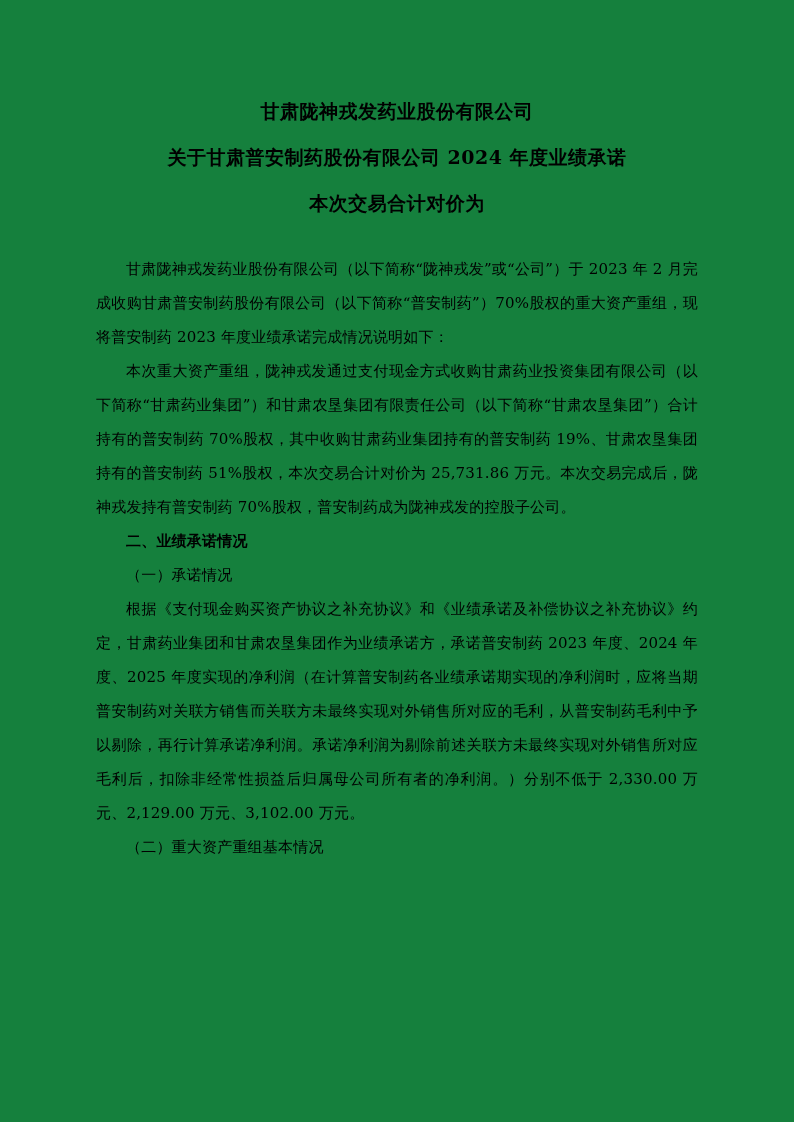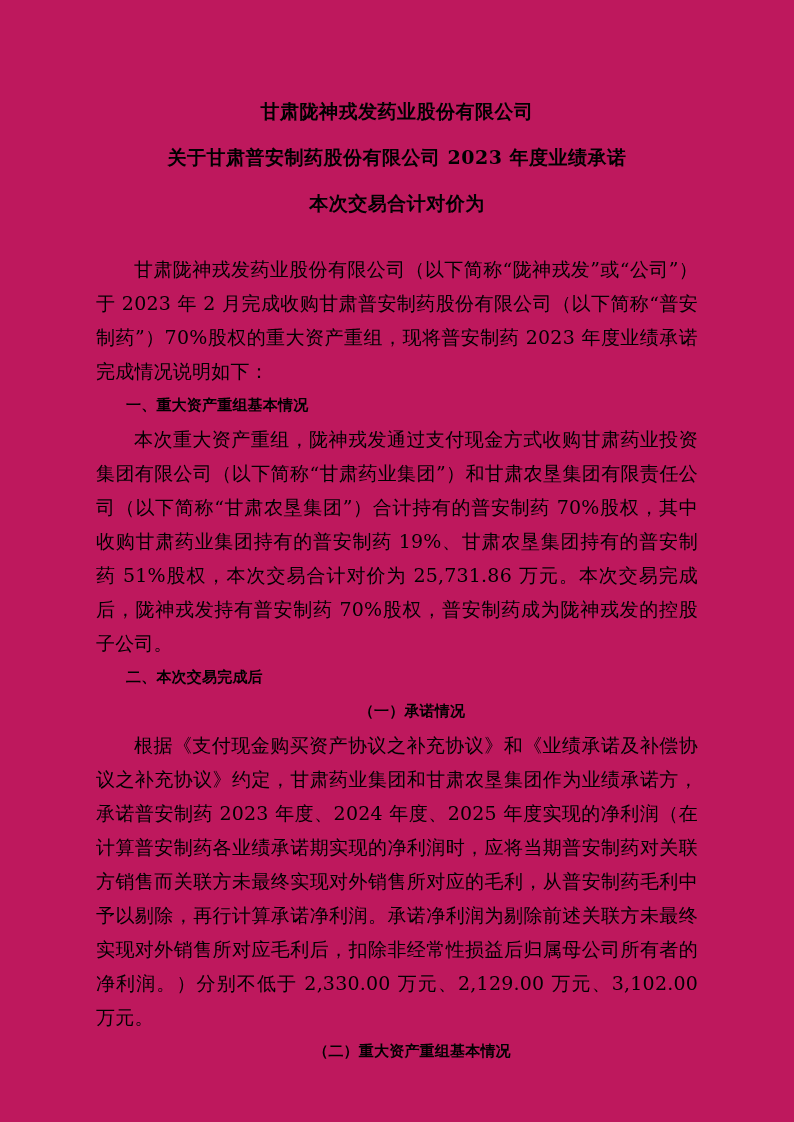--- a/index.html
+++ b/index.html
@@ -12,77 +12,75 @@
     background: #ffffff;
     font-family: "DejaVu Serif", "Liberation Serif", serif;
     color: #000000;
     overflow: hidden;
   }
   .page {
     box-sizing: border-box;
     width: 794px;
     height: 1122px;
     padding: 88px 96px 102px 96px;
-    background: #be185d;
+    background: #15803d;
   }
   .title-block {
     text-align: center;
     margin-top: 0;
   }
   .title-line {
     font-size: 19px;
     font-weight: bold;
     line-height: 46px;
     letter-spacing: 0.5px;
     white-space: nowrap;
   }
   .body-block {
     margin-top: 26px;
   }
   p.para {
     margin: 0;
-    font-size: 19px;
+    font-size: 15px;
     line-height: 34px;
     text-align: justify;
     text-justify: inter-ideograph;
     text-indent: 2em;
     letter-spacing: 0.2px;
   }
   p.heading {
     margin: 0;
     font-size: 15px;
     font-weight: bold;
     line-height: 34px;
     text-indent: 2em;
     letter-spacing: 0.2px;
   }
   p.subheading {
     margin: 0;
     font-size: 15px;
-    font-weight: bold;
+    font-weight: normal;
     line-height: 34px;
     text-indent: 2em;
     letter-spacing: 0.2px;
-    text-align: center;
   }
 </style>
 </head>
 <body>
 
 <div class="page">
 
   <div class="title-block">
     <div class="title-line">甘肃陇神戎发药业股份有限公司</div>
-    <div class="title-line">关于甘肃普安制药股份有限公司 2023 年度业绩承诺</div>
+    <div class="title-line">关于甘肃普安制药股份有限公司 2024 年度业绩承诺</div>
     <div class="title-line">本次交易合计对价为</div>
   </div>
 
   <div class="body-block">
     <p class="para">甘肃陇神戎发药业股份有限公司（以下简称“陇神戎发”或“公司”）于 2023 年 2 月完成收购甘肃普安制药股份有限公司（以下简称“普安制药”）70%股权的重大资产重组，现将普安制药 2023 年度业绩承诺完成情况说明如下：</p>
-    <p class="heading">一、重大资产重组基本情况</p>
     <p class="para">本次重大资产重组，陇神戎发通过支付现金方式收购甘肃药业投资集团有限公司（以下简称“甘肃药业集团”）和甘肃农垦集团有限责任公司（以下简称“甘肃农垦集团”）合计持有的普安制药 70%股权，其中收购甘肃药业集团持有的普安制药 19%、甘肃农垦集团持有的普安制药 51%股权，本次交易合计对价为 25,731.86 万元。本次交易完成后，陇神戎发持有普安制药 70%股权，普安制药成为陇神戎发的控股子公司。</p>
-    <p class="heading">二、本次交易完成后</p>
+    <p class="heading">二、业绩承诺情况</p>
     <p class="subheading">（一）承诺情况</p>
     <p class="para">根据《支付现金购买资产协议之补充协议》和《业绩承诺及补偿协议之补充协议》约定，甘肃药业集团和甘肃农垦集团作为业绩承诺方，承诺普安制药 2023 年度、2024 年度、2025 年度实现的净利润（在计算普安制药各业绩承诺期实现的净利润时，应将当期普安制药对关联方销售而关联方未最终实现对外销售所对应的毛利，从普安制药毛利中予以剔除，再行计算承诺净利润。承诺净利润为剔除前述关联方未最终实现对外销售所对应毛利后，扣除非经常性损益后归属母公司所有者的净利润。）分别不低于 2,330.00 万元、2,129.00 万元、3,102.00 万元。</p>
     <p class="subheading">（二）重大资产重组基本情况</p>
   </div>
 
 </div>
 
 </body></html>

